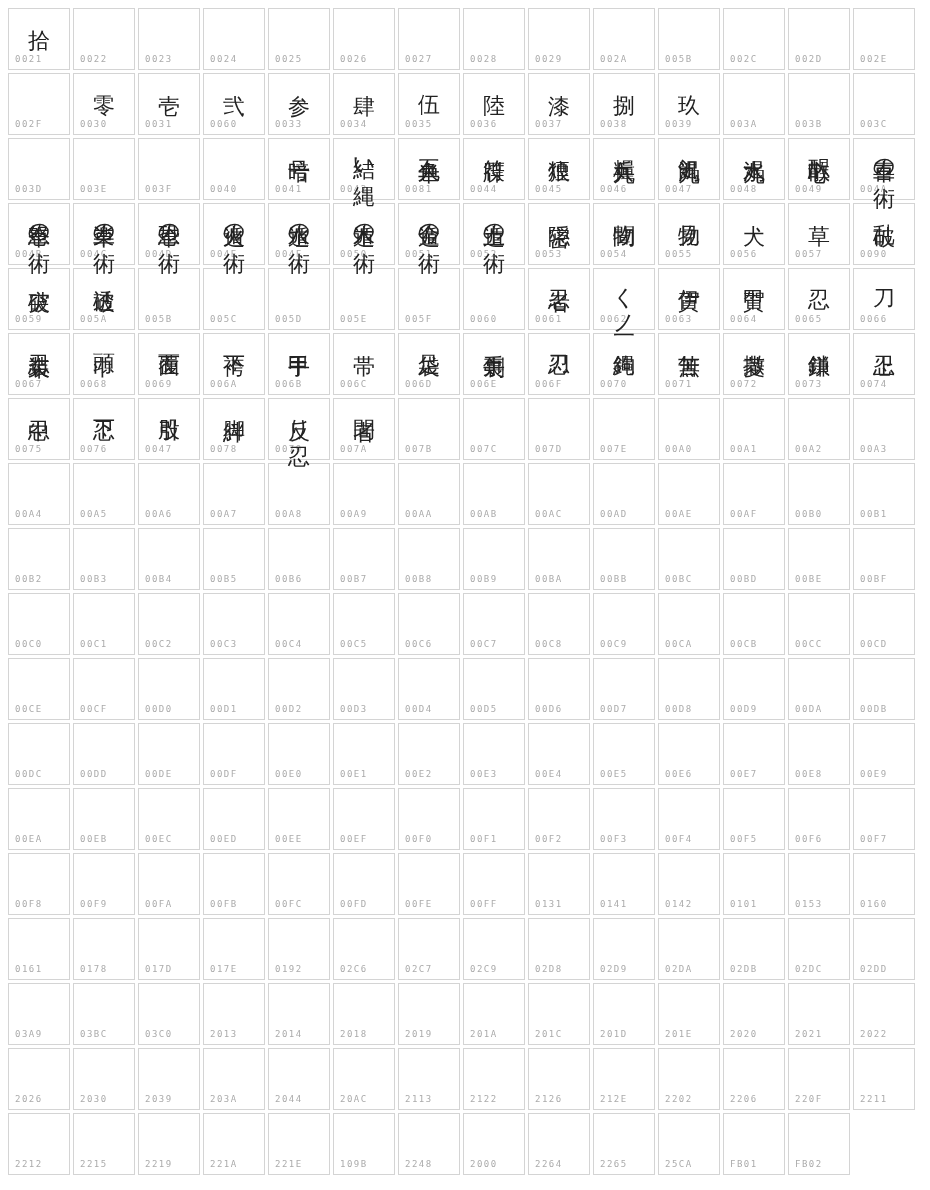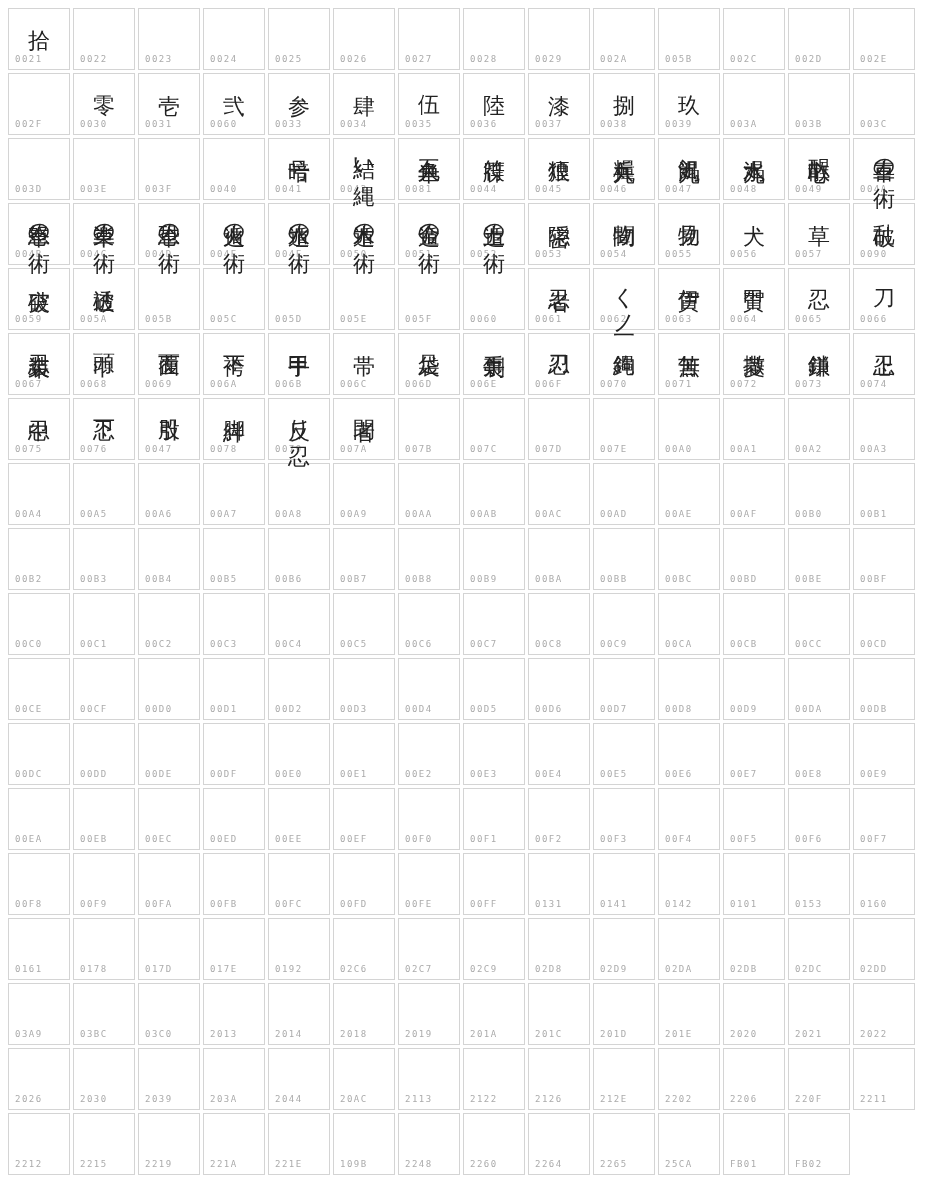--- a/index.html
+++ b/index.html
@@ -1034,21 +1034,21 @@
       <div class="cell">
         <span class="glyph"></span>
         <span class="code">109B</span>
       </div>
       <div class="cell">
         <span class="glyph"></span>
         <span class="code">2248</span>
       </div>
       <div class="cell">
         <span class="glyph"></span>
-        <span class="code">2260</span>
+        <span class="code">2000</span>
       </div>
       <div class="cell">
         <span class="glyph"></span>
         <span class="code">2264</span>
       </div>
       <div class="cell">
         <span class="glyph"></span>
         <span class="code">2265</span>
       </div>
       <div class="cell">

